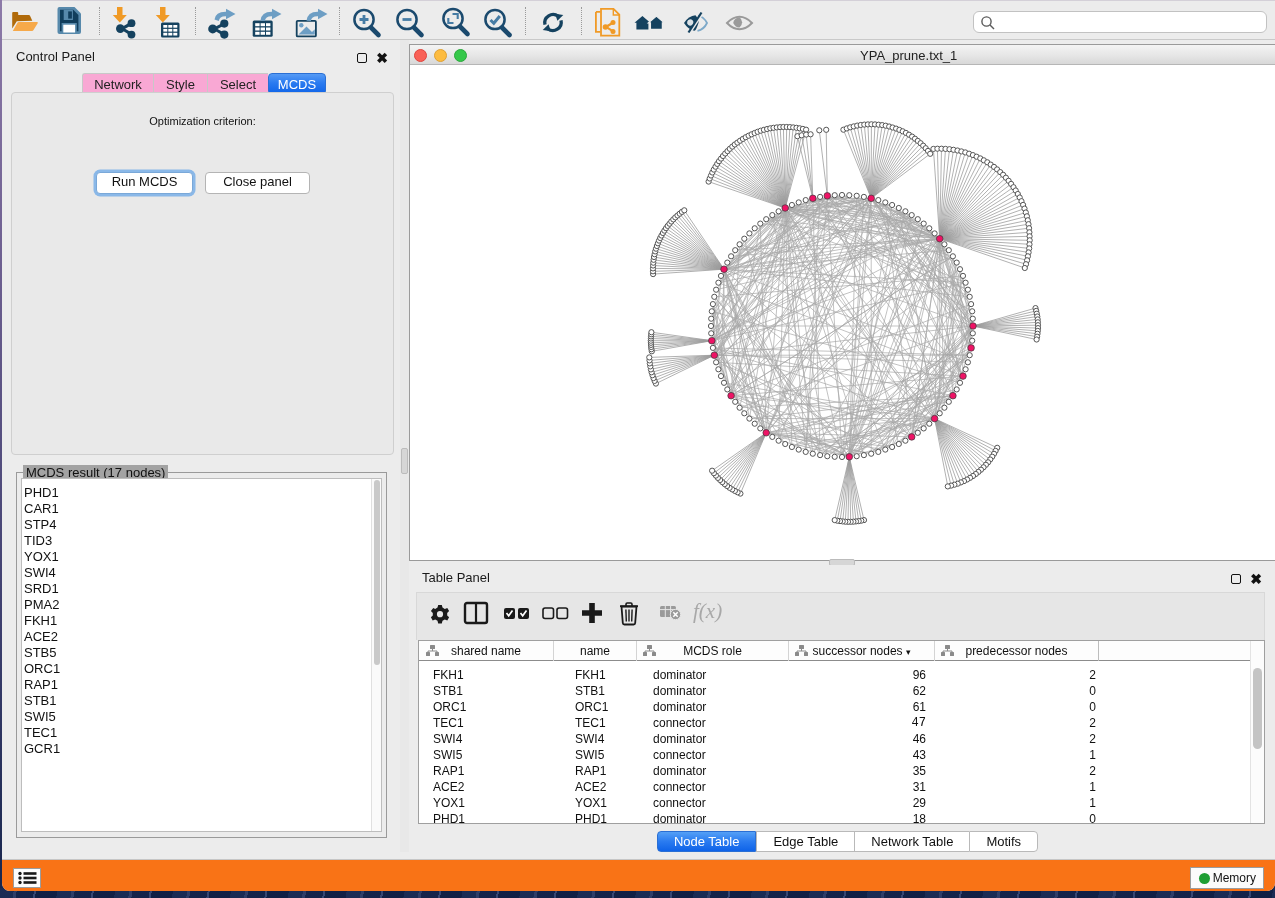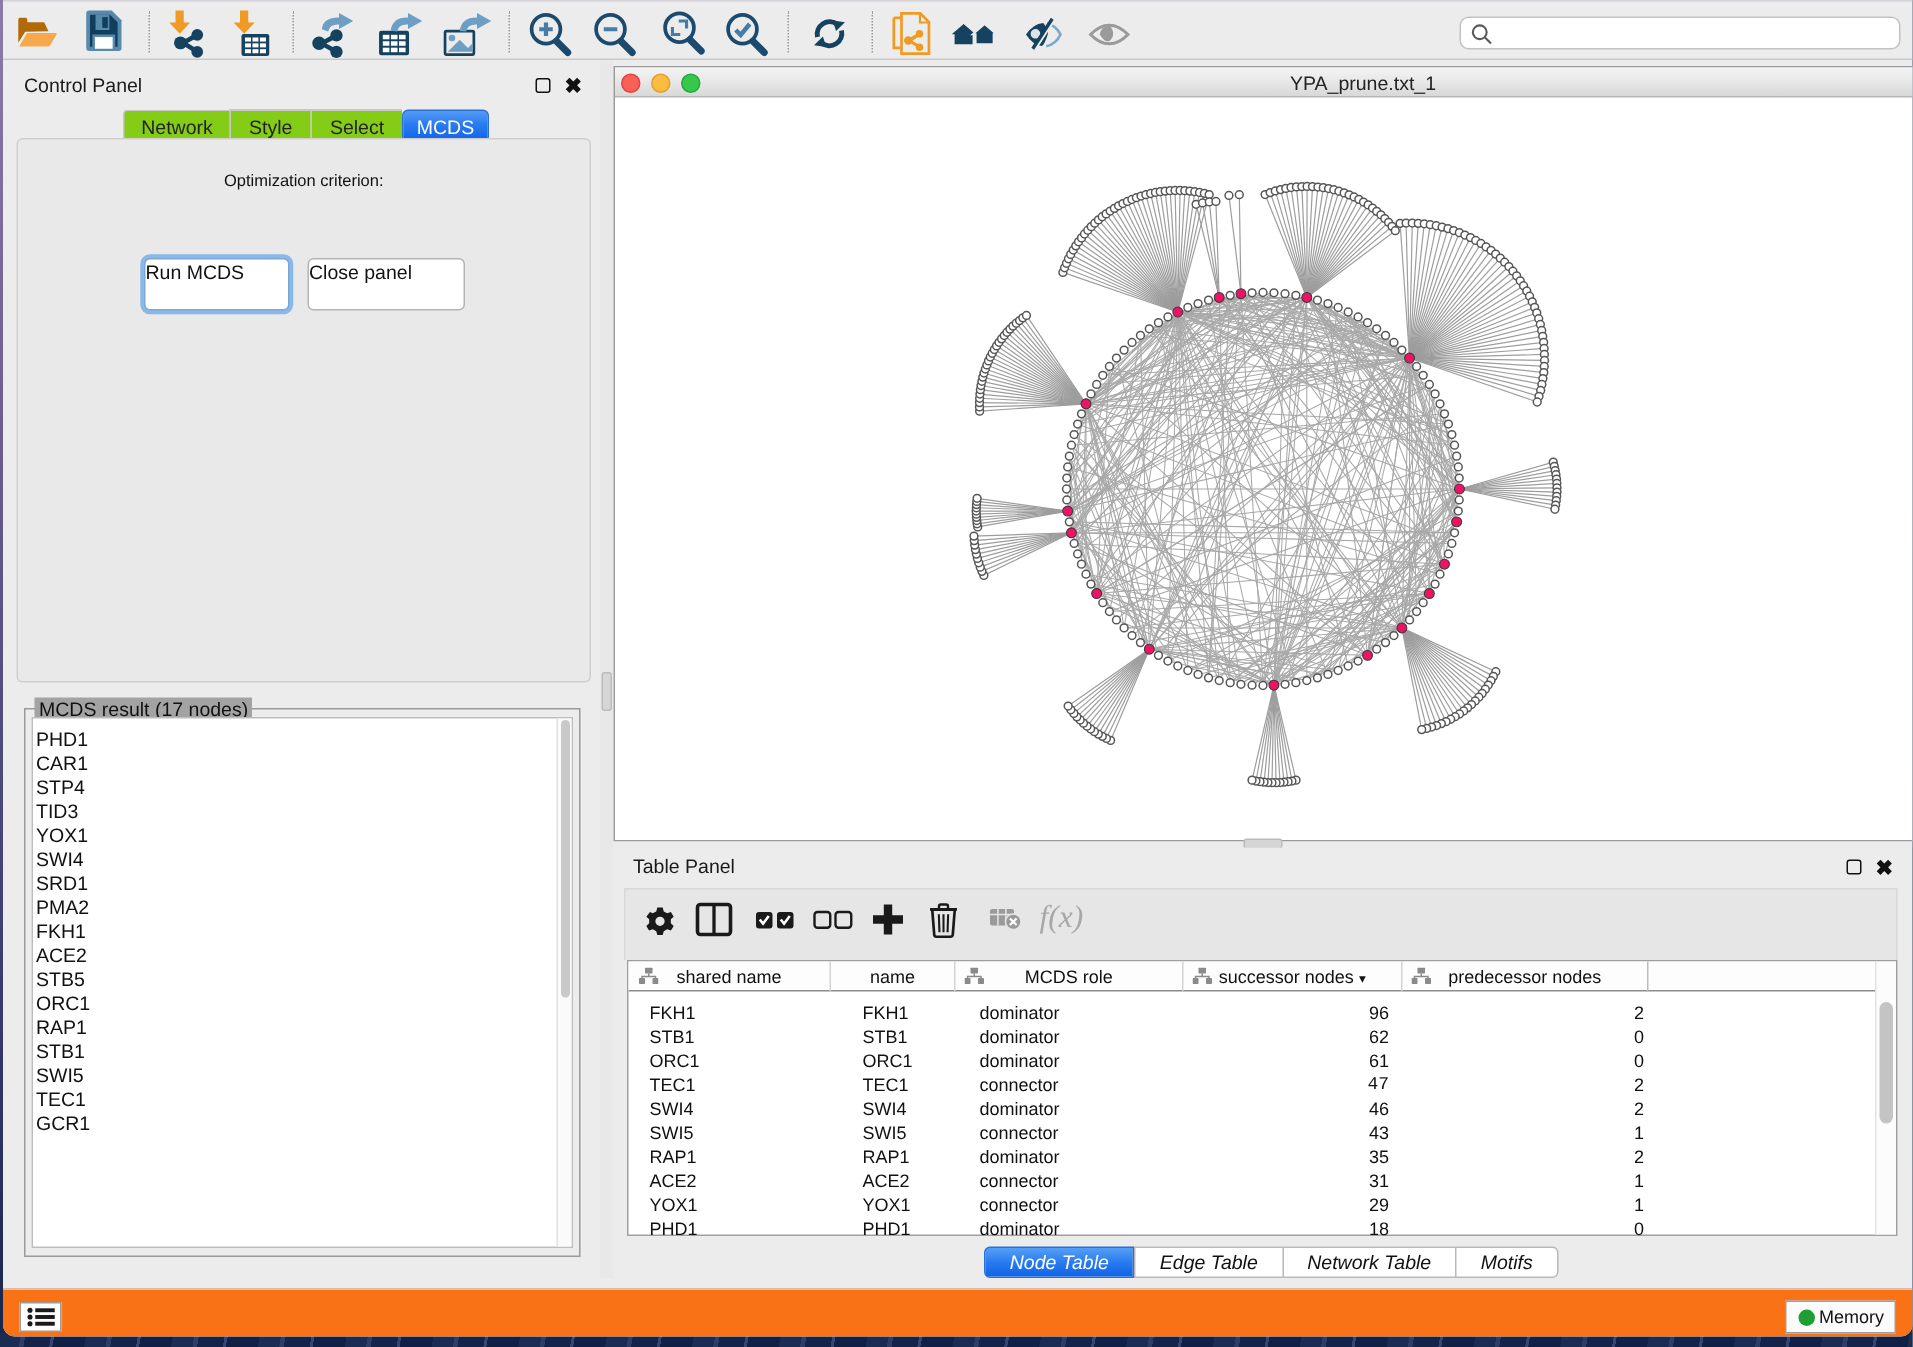--- a/index.html
+++ b/index.html
@@ -24,38 +24,38 @@
 
 #cp { position:absolute; left:0; top:40px; width:398px; bottom:39px; background:#ececec; }
 #cp-title { position:absolute; left:14px; top:9px; font-size:13px; color:#1a1a1a; }
 .winbtns { position:absolute; top:8px; right:12px; }
 .float-btn { display:inline-block; width:10px; height:10px; border:1.6px solid #111;
   border-radius:2px; vertical-align:middle; }
 .close-x { display:inline-block; margin-left:9px; font-size:14px; font-weight:bold;
   color:#111; vertical-align:middle; line-height:10px; }
 #cp-tabs { position:absolute; left:80px; top:33px; height:22px; }
 .cptab { float:left; height:22px; line-height:21px; font-size:13px; text-align:center;
-  background:#84cc16; border:1px solid #c8c8c8; border-right:none; color:#222; }
+  background:#f9a8d4; border:1px solid #c8c8c8; border-right:none; color:#222; }
 .cptab.first { border-radius:3px 0 0 3px; }
 .cptab.sel { background:linear-gradient(180deg,#559af5 0%,#2a7bf0 45%,#0f63e8 100%);
   color:#fff; border:1px solid #2a6fd4; border-radius:4px; }
 #cp-pane { position:absolute; left:9px; top:52px; width:383px; height:363px;
   background:#e9e9e9; border:1px solid #cfcfcf; border-radius:4px; }
 #opt-label { position:absolute; top:22px; width:100%; text-align:center;
   font-size:11px; color:#111; }
 #dropdown { position:absolute; left:35px; top:46px; width:312px; height:20px;
   background:#fff; border:1px solid #c4c4c4; border-radius:4px; font-size:13px;
   line-height:18px; text-align:center; color:#111; }
 #dd-btn { position:absolute; right:-1px; top:-1px; width:20px; height:20px;
   background:linear-gradient(180deg,#5d9ef6 0%,#2a7bf0 50%,#0f63e8 100%);
   border-radius:0 4px 4px 0; }
 #dd-btn svg { position:absolute; left:4px; top:2px; }
-.btn { position:absolute; top:79px; height:35px; background:#fff;
+.btn { position:absolute; top:79px; height:22px; background:#fff;
   border:1px solid #b4b4b4; border-radius:4px; font-size:13px; line-height:17px;
-  color:#111; }
+  text-align:center; color:#111; }
 #btn-run { left:84px; width:97px; box-shadow:0 0 0 2.5px #8ab8e8; border-color:#7aa8d8; }
 #btn-close { left:193px; width:105px; }
 
 #fs { position:absolute; left:14px; top:425px; width:371px; height:373px; }
 #fs-border { position:absolute; left:0; top:7px; right:0; bottom:0;
   border:1px solid #9a9a9a; }
 #fs-legend { position:absolute; left:7px; top:0; background:#a3a3a3; padding:0 3px;
   font-size:13px; color:#111; }
 #fs-list { position:absolute; left:5px; top:13px; right:5px; bottom:6px;
   background:#fff; border:1px solid #bdbdbd; font-size:13px; color:#111;
@@ -94,21 +94,21 @@
 .th { position:absolute; top:0; height:20px; border-right:1px solid #d4d4d4;
   line-height:20px; text-align:center; color:#111; }
 .thic { position:absolute; top:4px; }
 .tb-rows { position:absolute; left:0; top:26px; right:14px; }
 .tr { height:16px; line-height:16px; position:relative; color:#111; }
 .td { position:absolute; top:0; height:16px; }
 #tp-sb { position:absolute; right:0; top:0; width:14px; bottom:0;
   background:#fcfcfc; border-left:1px solid #e3e3e3; }
 #tp-sb-th { position:absolute; left:2px; right:2px; top:27px; height:81px;
   background:#c4c4c4; border-radius:5px; }
-#tp-tabs { position:absolute; left:0; right:0; top:266px; height:22px; text-align:center;font-style:italic; }
+#tp-tabs { position:absolute; left:0; right:0; top:266px; height:22px; text-align:center; }
 .tptab { display:inline-block; height:21px; line-height:20px; padding:0 16px;
   font-size:13px; background:#fff; border:1px solid #b9b9b9; border-right:none;
   color:#111; float:none; }
 #tp-tabs .wrap { display:inline-block; position:relative; left:9px; }
 .tptab.sel { background:linear-gradient(180deg,#55a0f6 0%,#2a7bf0 50%,#0f63e8 100%);
   color:#fff; border:1px solid #2a6fd4; border-radius:4px; }
 .tptab.first { border-radius:4px 0 0 4px; }
 .tptab.last { border-radius:0 4px 4px 0; border-right:1px solid #b9b9b9; }
 
 #status { position:absolute; left:0; right:0; bottom:0; height:32px;

